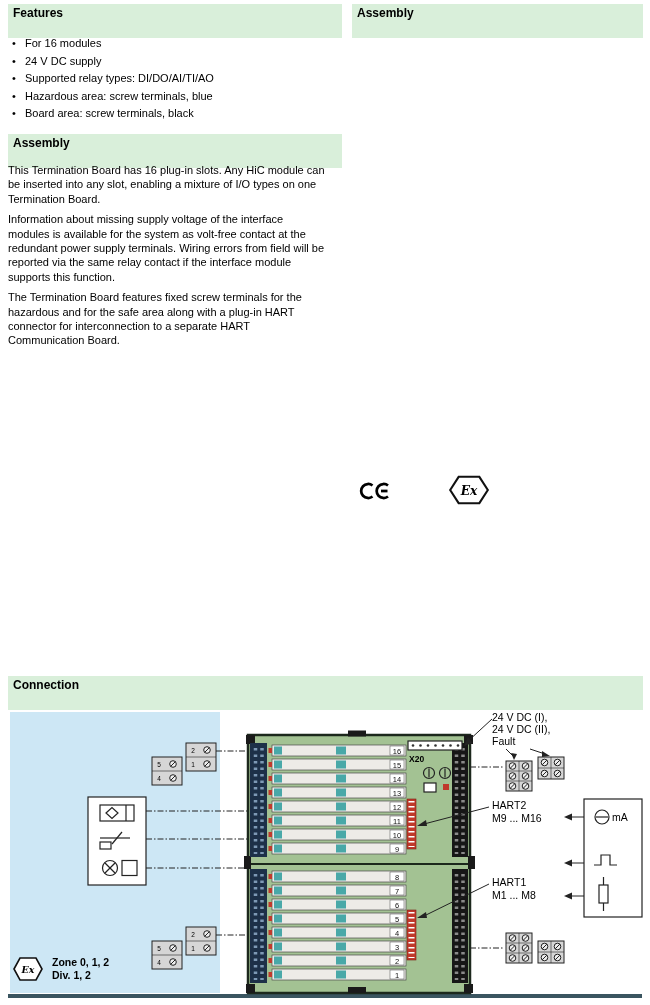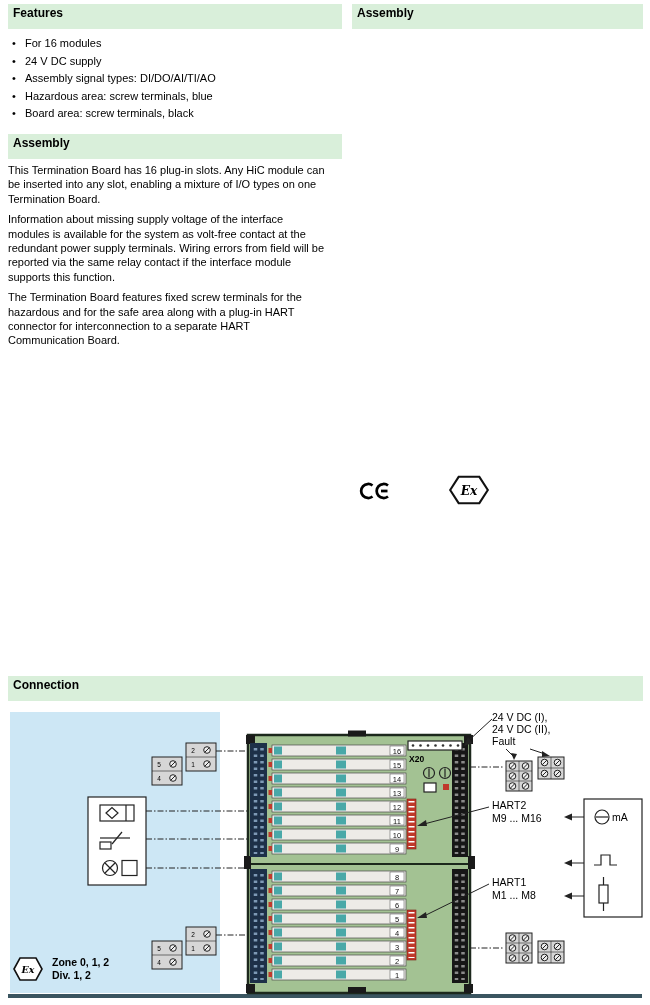--- a/index.html
+++ b/index.html
@@ -1,18 +1,18 @@
 <!DOCTYPE html>
 <html><head>
 <meta charset="utf-8">
 <style>
   html,body{margin:0;padding:0}
   body{position:relative;width:650px;height:1005px;background:#fff;color:#000;
        font-family:"Liberation Sans",sans-serif;overflow:hidden}
-  .hdr{position:absolute;height:25px;background:#d9efda;font-size:12px;font-weight:bold;
+  .hdr{position:absolute;height:34px;background:#d9efda;font-size:12px;font-weight:bold;
        line-height:19px;padding-left:5px;box-sizing:border-box}
   #hdr-features{left:8px;top:4px;width:334px}
   #hdr-assembly{left:352px;top:4px;width:291px}
   #hdr-function{left:8px;top:134px;width:334px}
   #hdr-connection{left:8px;top:676px;width:635px}
   .bullets{position:absolute;left:10px;top:37px;width:330px}
   .b-row{display:flex;font-size:11px;margin-bottom:5.5px}
   .b-dot{width:13px;padding-left:2px}
   .paras{position:absolute;left:8px;top:163px;width:333px}
   .paras p{margin:0 16px 6px 0;font-size:11px;line-height:14.4px}
@@ -69,21 +69,21 @@
   <div class="b-row">
     <span class="b-dot">•</span>
     <span>For 16 modules</span>
     </div>
   <div class="b-row">
     <span class="b-dot">•</span>
     <span>24 V DC supply</span>
     </div>
   <div class="b-row">
     <span class="b-dot">•</span>
-    <span>Assembly signal types: DI/DO/AI/TI/AO</span>
+    <span>Supported relay types: DI/DO/AI/TI/AO</span>
     </div>
   <div class="b-row">
     <span class="b-dot">•</span>
     <span>Hazardous area: screw terminals, blue</span>
     </div>
   <div class="b-row">
     <span class="b-dot">•</span>
     <span>Board area: screw terminals, black</span>
     </div>
 </div>

